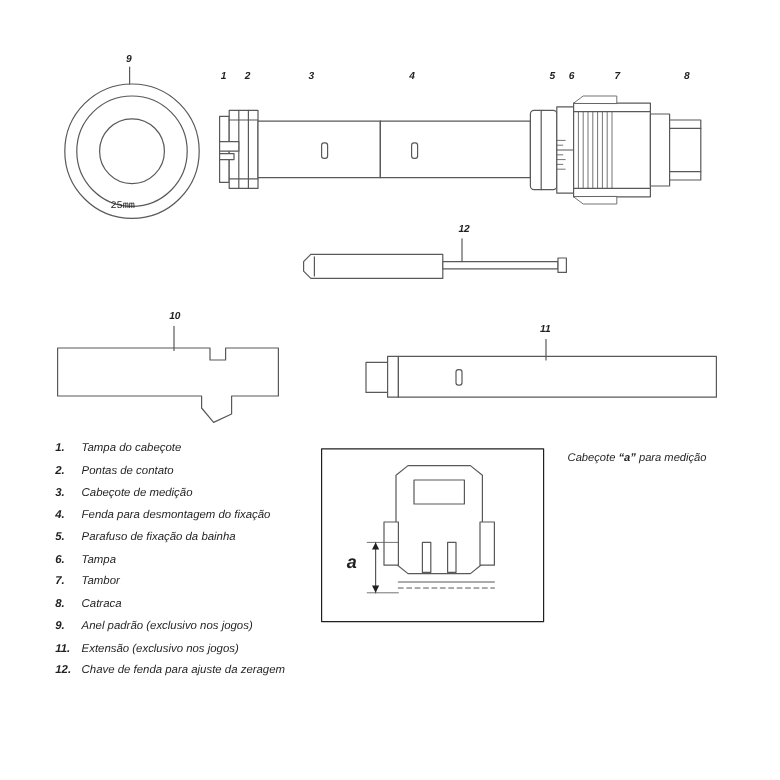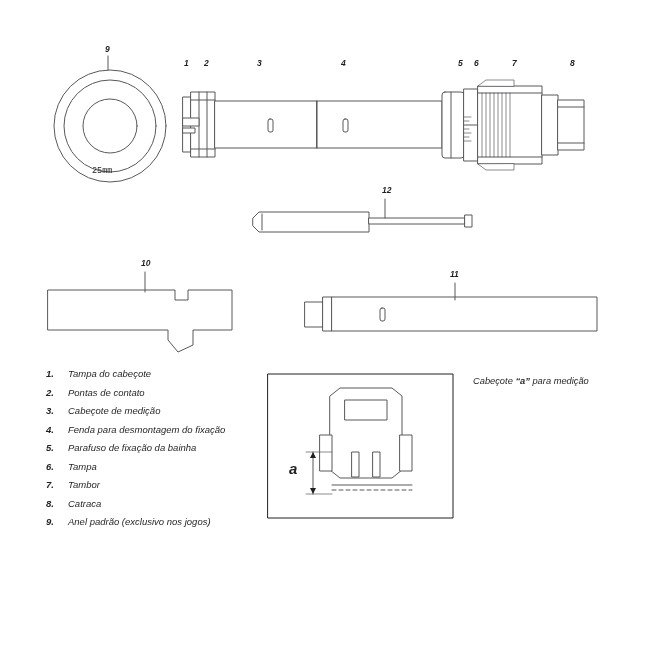--- a/index.html
+++ b/index.html
@@ -237,20 +237,28 @@
       <div class="legend-text">Tambor</div>
     </div>
     <div class="legend-row">
       <div class="legend-num">8.</div>
       <div class="legend-text">Catraca</div>
     </div>
     <div class="legend-row">
       <div class="legend-num">9.</div>
       <div class="legend-text">Anel padrão (exclusivo nos jogos)</div>
     </div>
+    <div class="legend-row">
+      <div class="legend-num">11.</div>
+      <div class="legend-text">Extensão (exclusivo nos jogos)</div>
+    </div>
+    <div class="legend-row">
+      <div class="legend-num">12.</div>
+      <div class="legend-text">Chave de fenda para ajuste da zeragem</div>
+    </div>
   </div>
 
   <div class="note">
     <div>
       <span>Cabeçote </span><b>“a”</b><span> para medição</span>
     </div>
   </div>
 
 </div>
 

